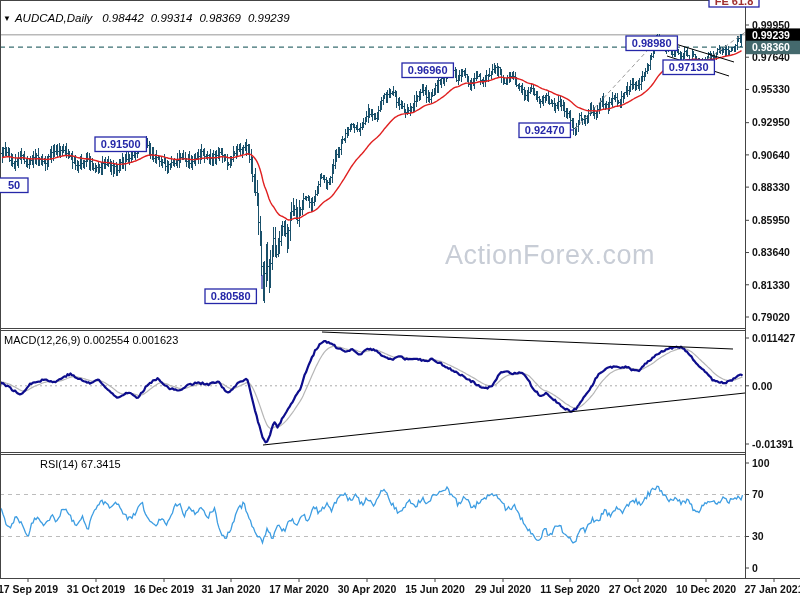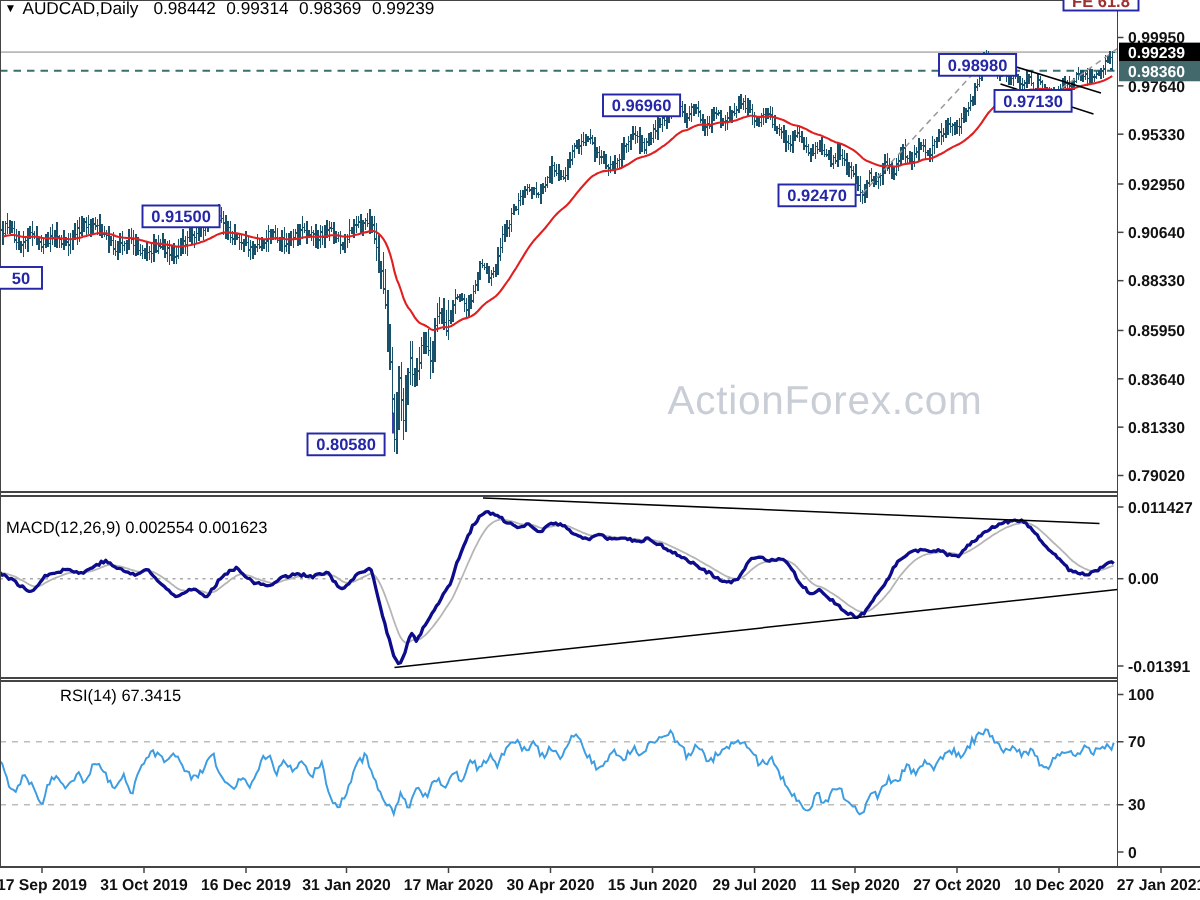--- a/index.html
+++ b/index.html
@@ -1,29 +1,29 @@
 <!DOCTYPE html>
 <html><head>
 <meta charset="utf-8">
 <style>
   html,body{margin:0;padding:0;background:#fff;}
   .window{position:relative;width:800px;height:600px;background:#ffffff;overflow:hidden;
           font-family:"Liberation Sans",sans-serif;}
   .window svg{position:absolute;left:0;top:0;}
   svg text{font-family:"Liberation Sans",sans-serif;}
   .overlay{position:absolute;pointer-events:none;white-space:nowrap;}
-  .hdr{left:3px;top:0;font-size:11.5px;color:#000;}
+  .hdr{left:3px;top:12px;font-size:11.5px;color:#000;font-style:italic;}
   .hdr .tri{font-size:8px;vertical-align:1px;margin-right:4px;color:#000;}
   .hdr .sym{margin-right:10px;}
   .hdr .q{margin-right:7px;}
   .paneLabel{font-size:11px;color:#000;}
-  .macdLbl{left:4px;top:346px;}
+  .macdLbl{left:4px;top:334px;}
   .rsiLbl{left:4px;top:458px;padding-left:36px;}
   .watermark{left:370px;top:240px;width:360px;text-align:center;font-size:27px;
-             color:#c8cdd6;letter-spacing:0.5px;margin-top:12px;}
+             color:#c8cdd6;letter-spacing:0.5px;}
 </style>
 </head>
 <body>
 
 <div class="window">
   <svg id="cv" width="800" height="600" viewBox="0 0 800 600">
       <line x1="0" y1="34.76588628762542" x2="745" y2="34.76588628762542" stroke="#b9b9b9" stroke-width="1.3"></line>
       <line x1="0" y1="47.18251313903491" x2="745" y2="47.18251313903491" stroke="#3a6f72" stroke-width="1.2" stroke-dasharray="5 4"></line>
       <g shape-rendering="crispEdges">
         <path d="M2 147.2L2 163.0M3.5 147.2L3.5 157.8M5 142.2L5 155.8M6.5 146.7L6.5 155.9M8 147.2L8 155.5M9.5 147.5L9.5 162.0M11 152.9L11 166.4M12.5 154.2L12.5 166.8M14 160.7L14 168.9M15.5 154.0L15.5 171.3M17 157.9L17 166.2M18.5 152.2L18.5 168.3M20 150.8L20 159.6M21.5 147.6L21.5 163.8M23 154.0L23 159.5M24.5 150.9L24.5 163.5M26 158.8L26 166.7M27.5 156.4L27.5 167.8M29 159.4L29 169.0M30.5 156.3L30.5 165.2M32 154.8L32 164.7M33.5 151.1L33.5 168.1M35 149.4L35 163.6M36.5 153.0L36.5 164.9M38 147.8L38 165.5M39.5 156.6L39.5 165.6M41 156.4L41 165.0M42.5 153.5L42.5 166.4M44 158.1L44 164.2M45.5 155.6L45.5 170.9M47 155.5L47 169.5M48.5 153.5L48.5 166.9M50 148.6L50 160.3M51.5 146.4L51.5 163.3M53 144.6L53 161.1M54.5 144.1L54.5 157.2M56 145.0L56 154.9M57.5 144.4L57.5 158.3M59 143.3L59 155.7M60.5 145.9L60.5 157.9M62 145.5L62 155.7M63.5 144.4L63.5 153.1M65 146.3L65 156.4M66.5 142.5L66.5 157.5M68 149.1L68 158.5M69.5 150.7L69.5 158.1M71 153.4L71 160.2M72.5 150.7L72.5 168.7M74 157.0L74 164.3M75.5 154.5L75.5 170.0M77 159.8L77 170.5M78.5 160.5L78.5 173.4M80 155.5L80 168.7M81.5 154.0L81.5 170.3M83 160.4L83 167.6M84.5 159.8L84.5 169.3M86 152.7L86 166.7M87.5 151.7L87.5 162.4M89 153.4L89 169.7M90.5 156.3L90.5 170.5M92 158.2L92 169.9M93.5 162.7L93.5 170.8M95 163.0L95 172.5M96.5 165.1L96.5 172.4M98 161.3L98 173.8M99.5 164.0L99.5 173.2M101 161.7L101 175.0M102.5 155.9L102.5 174.8M104 159.4L104 168.7M105.5 156.9L105.5 169.0M107 159.1L107 166.3M108.5 155.5L108.5 166.6M110 159.4L110 172.0M111.5 160.5L111.5 174.8M113 160.0L113 176.8M114.5 163.9L114.5 173.9M116 161.7L116 175.9M117.5 164.0L117.5 176.0M119 159.2L119 172.6M120.5 158.9L120.5 170.8M122 152.7L122 169.4M123.5 157.1L123.5 169.2M125 153.8L125 170.8M126.5 150.4L126.5 161.5M128 150.1L128 162.5M129.5 154.3L129.5 165.1M131 149.4L131 162.6M132.5 151.7L132.5 160.4M134 143.6L134 158.3M135.5 143.1L135.5 159.8M137 145.4L137 157.5M138.5 144.0L138.5 154.4M140 143.1L140 150.2M141.5 137.7L141.5 151.2M143 138.6L143 149.1M144.5 137.2L144.5 145.3M146 135.7L146 151.3M147.5 138.2L147.5 148.4M149 140.5L149 156.4M150.5 143.4L150.5 159.3M152 147.4L152 160.2M153.5 147.0L153.5 162.3M155 154.1L155 163.4M156.5 149.6L156.5 163.5M158 155.3L158 159.7M159.5 156.1L159.5 166.5M161 156.3L161 166.4M162.5 159.1L162.5 167.9M164 154.3L164 164.2M165.5 157.8L165.5 171.2M167 159.9L167 173.6M168.5 160.6L168.5 172.7M170 162.8L170 169.7M171.5 155.9L171.5 168.0M173 158.8L173 166.0M174.5 157.7L174.5 167.3M176 159.7L176 166.2M177.5 153.2L177.5 167.7M179 150.3L179 167.7M180.5 152.6L180.5 162.7M182 152.5L182 159.8M183.5 150.3L183.5 159.7M185 151.8L185 162.3M186.5 158.0L186.5 167.3M188 153.5L188 167.7M189.5 151.0L189.5 169.3M191 155.2L191 168.0M192.5 155.6L192.5 169.5M194 154.0L194 163.7M195.5 152.7L195.5 165.6M197 152.4L197 159.6M198.5 149.2L198.5 163.8M200 149.1L200 163.6M201.5 144.3L201.5 159.5M203 148.5L203 155.5M204.5 147.6L204.5 162.7M206 153.5L206 158.9M207.5 150.9L207.5 160.4M209 153.5L209 164.1M210.5 149.4L210.5 165.4M212 153.0L212 166.1M213.5 149.7L213.5 165.5M215 150.5L215 163.6M216.5 150.1L216.5 165.0M218 146.5L218 158.9M219.5 147.5L219.5 160.7M221 147.9L221 154.6M222.5 147.7L222.5 162.7M224 154.3L224 162.2M225.5 154.4L225.5 161.4M227 153.7L227 169.6M228.5 161.5L228.5 166.4M230 156.1L230 168.4M231.5 155.7L231.5 165.5M233 145.7L233 161.9M234.5 151.0L234.5 155.8M236 146.2L236 158.8M237.5 144.2L237.5 155.5M239 144.2L239 152.2M240.5 142.6L240.5 156.2M242 146.8L242 157.5M243.5 145.4L243.5 153.5M245 142.2L245 151.3M246.5 139.3L246.5 156.3M248 143.8L248 155.0M249.5 143.8L249.5 162.5M251 148.5L251 174.1M252.5 156.5L252.5 181.8M254 174.2L254 192.6M255.5 168.1L255.5 196.2M257 179.5L257 205.9M258.5 193.1L258.5 234.5M260 216.3L260 246.4M261.5 231.0L261.5 275.7M263 262.4L263 301.3M264.5 261.2L264.5 302.8M266 244.0L266 286.7M267.5 241.5L267.5 280.7M269 258.9L269 293.4M270.5 250.2L270.5 287.7M272 245.0L272 270.0M273.5 227.4L273.5 256.7M275 227.2L275 257.1M276.5 245.4L276.5 258.1M278 238.4L278 257.2M279.5 231.4L279.5 253.5M281 224.9L281 245.9M282.5 221.4L282.5 236.3M284 221.0L284 236.3M285.5 219.5L285.5 237.4M287 224.4L287 252.8M288.5 227.0L288.5 248.8M290 212.3L290 241.1M291.5 201.9L291.5 221.2M293 198.1L293 215.7M294.5 205.4L294.5 215.9M296 198.8L296 220.3M297.5 206.7L297.5 223.8M299 200.1L299 226.8M300.5 206.9L300.5 215.7M302 199.8L302 214.6M303.5 192.5L303.5 209.6M305 196.1L305 200.3M306.5 195.8L306.5 201.4M308 195.3L308 200.5M309.5 196.2L309.5 207.8M311 198.4L311 211.5M312.5 196.6L312.5 211.0M314 196.3L314 206.1M315.5 189.7L315.5 202.1M317 186.4L317 196.2M318.5 181.0L318.5 193.9M320 174.2L320 186.9M321.5 172.6L321.5 178.8M323 175.3L323 180.1M324.5 175.1L324.5 182.6M326 177.2L326 188.9M327.5 180.1L327.5 190.4M329 178.3L329 185.1M330.5 175.7L330.5 184.7M332 164.4L332 183.0M333.5 158.9L333.5 173.9M335 150.4L335 168.7M336.5 149.2L336.5 161.5M338 146.9L338 158.0M339.5 146.7L339.5 158.2M341 138.5L341 154.9M342.5 136.0L342.5 143.5M344 137.5L344 140.9M345.5 128.6L345.5 143.0M347 126.7L347 137.6M348.5 126.7L348.5 136.4M350 123.9L350 131.9M351.5 122.8L351.5 129.9M353 122.5L353 128.3M354.5 124.4L354.5 132.7M356 124.5L356 130.3M357.5 121.6L357.5 131.9M359 127.8L359 131.7M360.5 122.5L360.5 135.9M362 121.8L362 129.6M363.5 117.7L363.5 127.9M365 117.0L365 125.3M366.5 110.6L366.5 122.0M368 103.9L368 122.7M369.5 107.9L369.5 117.9M371 109.3L371 117.3M372.5 109.2L372.5 120.8M374 113.1L374 120.2M375.5 113.3L375.5 119.9M377 111.5L377 121.6M378.5 105.9L378.5 119.9M380 101.0L380 111.7M381.5 96.5L381.5 110.0M383 95.4L383 105.0M384.5 93.3L384.5 99.4M386 92.4L386 102.8M387.5 89.5L387.5 103.3M389 88.2L389 97.5M390.5 89.2L390.5 97.6M392 90.7L392 94.7M393.5 85.9L393.5 96.3M395 89.9L395 96.8M396.5 91.2L396.5 108.1M398 98.0L398 105.5M399.5 97.0L399.5 109.7M401 99.9L401 109.1M402.5 100.5L402.5 109.0M404 102.5L404 112.6M405.5 109.2L405.5 117.6M407 103.9L407 115.3M408.5 107.1L408.5 112.5M410 103.1L410 116.3M411.5 105.5L411.5 112.2M413 102.7L413 112.6M414.5 95.4L414.5 111.8M416 91.2L416 106.6M417.5 95.1L417.5 102.0M419 90.6L419 101.1M420.5 89.2L420.5 100.0M422 83.8L422 93.4M423.5 83.7L423.5 95.9M425 87.3L425 95.2M426.5 84.7L426.5 102.7M428 90.0L428 101.6M429.5 91.8L429.5 102.7M431 91.7L431 102.7M432.5 88.7L432.5 97.3M434 87.9L434 96.4M435.5 82.8L435.5 95.3M437 79.9L437 92.8M438.5 75.1L438.5 93.4M440 78.5L440 85.1M441.5 73.2L441.5 88.3M443 77.2L443 84.0M444.5 73.5L444.5 85.9M446 68.2L446 82.2M447.5 65.1L447.5 79.0M449 65.6L449 75.5M450.5 63.9L450.5 73.1M452 62.6L452 70.2M453.5 62.6L453.5 73.1M455 67.4L455 78.0M456.5 69.0L456.5 81.9M458 75.0L458 85.1M459.5 70.4L459.5 80.9M461 68.6L461 81.5M462.5 69.2L462.5 77.3M464 69.6L464 75.9M465.5 67.5L465.5 77.8M467 73.6L467 82.0M468.5 75.9L468.5 87.0M470 79.6L470 90.4M471.5 77.5L471.5 90.9M473 77.6L473 86.0M474.5 72.9L474.5 88.6M476 71.0L476 80.9M477.5 71.3L477.5 79.3M479 73.6L479 77.3M480.5 73.2L480.5 85.0M482 78.8L482 83.7M483.5 76.6L483.5 87.3M485 74.6L485 86.6M486.5 70.4L486.5 80.8M488 73.5L488 81.8M489.5 68.4L489.5 77.2M491 70.8L491 78.9M492.5 63.8L492.5 75.1M494 62.9L494 72.9M495.5 65.2L495.5 73.6M497 63.4L497 75.5M498.5 65.6L498.5 78.2M500 66.6L500 75.3M501.5 69.2L501.5 83.0M503 74.9L503 85.1M504.5 77.5L504.5 84.1M506 77.7L506 84.6M507.5 75.1L507.5 84.8M509 71.9L509 83.1M510.5 72.3L510.5 82.1M512 71.9L512 79.1M513.5 70.6L513.5 80.3M515 71.5L515 85.0M516.5 76.6L516.5 87.3M518 84.0L518 89.2M519.5 82.6L519.5 90.9M521 84.9L521 92.8M522.5 83.0L522.5 95.0M524 86.7L524 101.0M525.5 90.3L525.5 99.8M527 90.2L527 101.1M528.5 87.1L528.5 102.1M530 86.7L530 93.8M531.5 83.4L531.5 92.3M533 84.3L533 94.7M534.5 87.5L534.5 95.6M536 91.2L536 100.3M537.5 91.4L537.5 102.1M539 95.8L539 104.1M540.5 98.6L540.5 108.0M542 95.7L542 104.2M543.5 94.9L543.5 105.8M545 94.5L545 102.6M546.5 93.4L546.5 101.3M548 91.0L548 103.6M549.5 95.9L549.5 104.5M551 99.4L551 104.4M552.5 100.1L552.5 106.6M554 98.0L554 111.1M555.5 103.0L555.5 112.5M557 102.0L557 109.0M558.5 95.3L558.5 111.3M560 96.2L560 106.6M561.5 99.0L561.5 110.6M563 100.0L563 110.5M564.5 102.2L564.5 116.5M566 107.9L566 117.9M567.5 108.2L567.5 119.4M569 110.8L569 117.8M570.5 109.6L570.5 122.6M572 117.6L572 127.6M573.5 117.5L573.5 134.7M575 126.5L575 136.0M576.5 122.9L576.5 135.1M578 120.3L578 132.2M579.5 113.1L579.5 124.8M581 112.1L581 121.4M582.5 117.5L582.5 124.8M584 114.6L584 123.6M585.5 115.4L585.5 126.0M587 115.4L587 124.3M588.5 108.8L588.5 123.0M590 102.9L590 116.0M591.5 101.7L591.5 114.1M593 105.3L593 115.9M594.5 107.0L594.5 119.2M596 110.5L596 120.2M597.5 105.4L597.5 117.6M599 102.7L599 113.9M600.5 97.7L600.5 110.4M602 96.2L602 106.9M603.5 92.5L603.5 109.7M605 103.0L605 109.6M606.5 100.7L606.5 109.1M608 101.6L608 113.5M609.5 96.8L609.5 111.1M611 98.1L611 105.0M612.5 92.2L612.5 107.2M614 94.6L614 100.0M615.5 92.7L615.5 101.5M617 92.6L617 106.6M618.5 100.1L618.5 104.3M620 98.5L620 107.8M621.5 90.9L621.5 107.9M623 92.7L623 102.5M624.5 91.5L624.5 98.9M626 85.9L626 94.8M627.5 81.8L627.5 96.6M629 85.5L629 94.9M630.5 79.7L630.5 92.2M632 78.4L632 89.7M633.5 78.2L633.5 88.8M635 81.8L635 90.6M636.5 81.1L636.5 89.8M638 80.3L638 89.3M639.5 78.4L639.5 90.6M641 75.6L641 89.5M642.5 71.1L642.5 82.0M644 71.7L644 81.0M645.5 67.9L645.5 77.3M647 62.9L647 73.9M648.5 63.8L648.5 70.6M650 55.3L650 70.2M651.5 52.5L651.5 60.4M653 47.5L653 57.8M654.5 43.6L654.5 53.8M656 34.8L656 46.7M657.5 33.6L657.5 44.0M659 34.3L659 43.7M660.5 39.7L660.5 47.4M662 42.6L662 46.8M663.5 40.5L663.5 50.4M665 43.7L665 52.4M666.5 46.8L666.5 54.0M668 45.0L668 51.6M669.5 42.2L669.5 50.1M671 44.4L671 54.8M672.5 49.4L672.5 56.6M674 47.3L674 56.7M675.5 45.8L675.5 57.3M677 45.5L677 52.8M678.5 49.4L678.5 55.1M680 50.7L680 60.6M681.5 52.3L681.5 60.5M683 53.4L683 59.8M684.5 47.0L684.5 58.6M686 49.6L686 55.8M687.5 47.9L687.5 57.2M689 54.5L689 61.9M690.5 58.9L690.5 64.1M692 49.3L692 64.8M693.5 50.5L693.5 56.6M695 53.5L695 64.9M696.5 55.9L696.5 65.5M698 58.2L698 64.1M699.5 58.2L699.5 64.5M701 58.6L701 70.5M702.5 57.9L702.5 66.8M704 59.4L704 64.6M705.5 57.3L705.5 67.8M707 56.3L707 61.5M708.5 52.1L708.5 60.3M710 50.6L710 58.6M711.5 53.4L711.5 60.6M713 50.9L713 59.1M714.5 53.9L714.5 60.1M716 52.0L716 60.0M717.5 48.1L717.5 55.4M719 44.9L719 53.2M720.5 46.8L720.5 53.7M722 46.7L722 54.9M723.5 48.0L723.5 53.2M725 45.4L725 57.3M726.5 45.5L726.5 55.6M728 46.2L728 55.3M729.5 49.6L729.5 54.8M731 47.3L731 52.4M732.5 46.6L732.5 50.7M734 45.5L734 52.4M735.5 43.6L735.5 51.7M737 36.4L737 50.0M738.5 36.4L738.5 41.9M740 34.0L740 42.7M741.5 33.9L741.5 47.1" stroke="#19506a" stroke-width="1" fill="none"></path>

